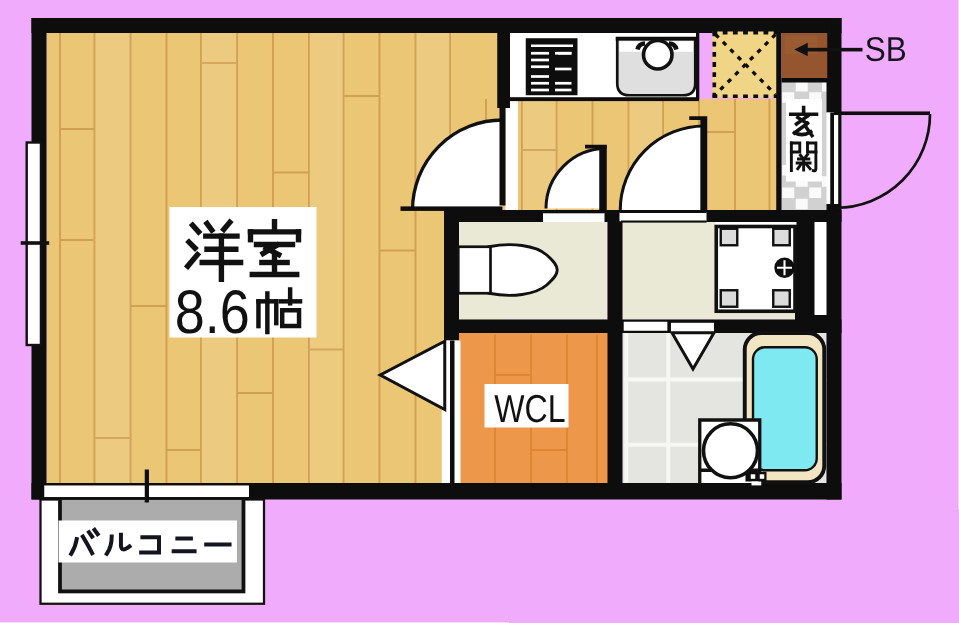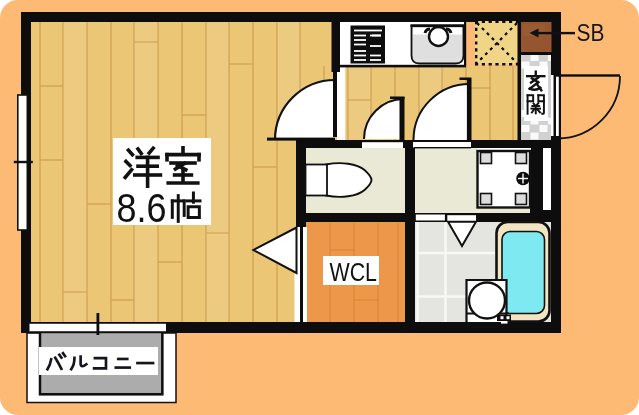--- a/index.html
+++ b/index.html
@@ -1,16 +1,16 @@
 <!DOCTYPE html>
 <html><head>
 <meta charset="utf-8">
 <style>
 html,body{margin:0;padding:0;background:#fff;}
-#c{position:relative;width:639px;height:415px;background:#fdba74;font-family:"Liberation Sans",sans-serif;border-radius:18px;}
+#c{position:relative;width:639px;height:415px;background:#f0abfc;font-family:"Liberation Sans",sans-serif;}
 svg{position:absolute;left:0;top:0;}
 </style>
 </head>
 <body>
 <div id="c">
 <svg width="639" height="415" viewBox="0 0 639 415">
 
 <rect x="31" y="22" width="303" height="300" fill="#ebc675"></rect>
 
 <rect x="334" y="66" width="186" height="76" fill="#ebc675"></rect>

